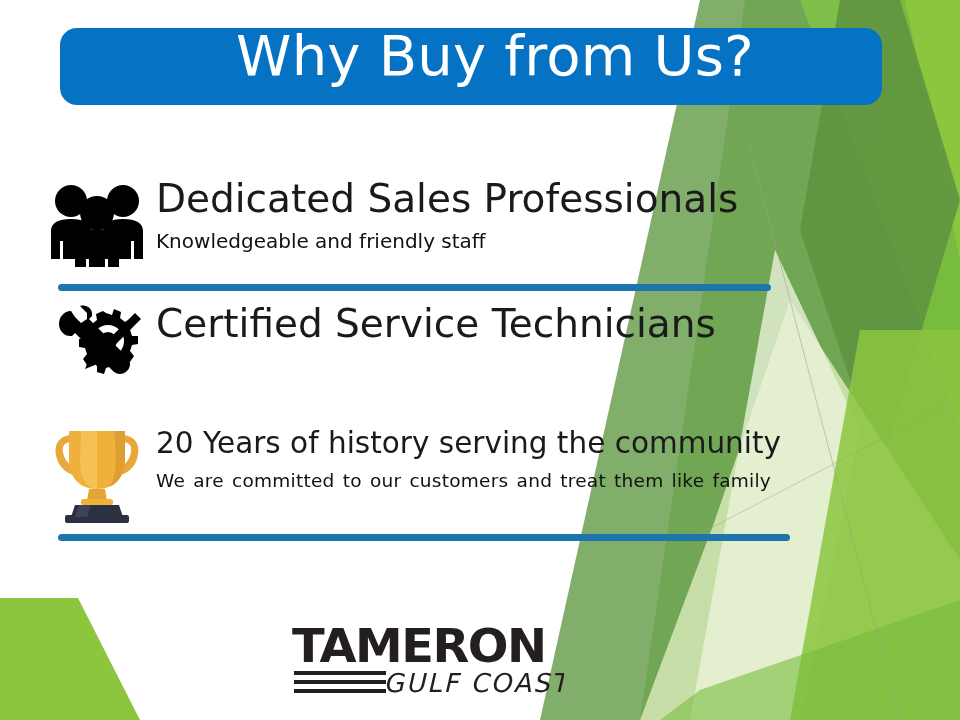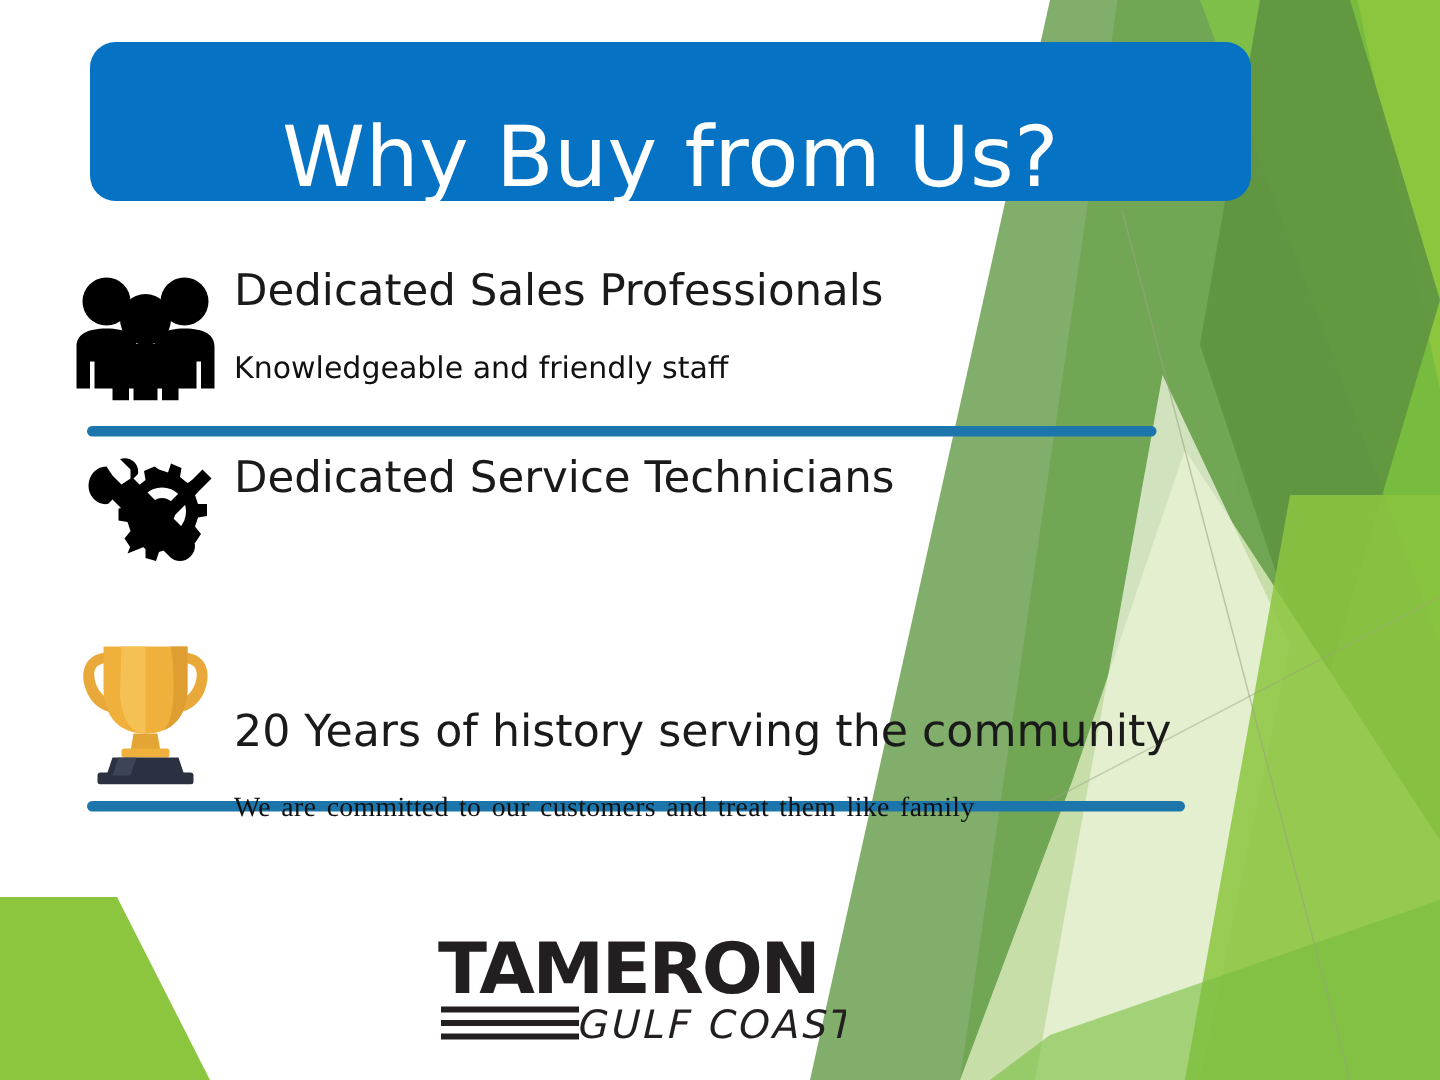--- a/index.html
+++ b/index.html
@@ -26,26 +26,27 @@
     height: 720px;
     pointer-events: none;
   }
 
   
   .title-banner {
     position: absolute;
     left: 60px;
     top: 28px;
     width: 774px;
-    height: 106px;
+    height: 77px;
     background: #0572C4;
     border-radius: 17px;
     display: flex;
-    align-items: flex-end;
+    align-items: flex-start;
     justify-content: center;
+    padding-left: 48px;
   }
   .title-text {
     color: #ffffff;
     font-size: 56px;
     font-weight: 400;
     letter-spacing: 0.2px;
     line-height: 1;
     white-space: nowrap;
     font-family: "DejaVu Sans", sans-serif;
   }
@@ -76,40 +77,39 @@
     height: 108px;
     display: flex;
     align-items: center;
     justify-content: center;
   }
   .row-texts {
     flex: 1 1 auto;
     padding-top: 8px;
   }
   .row-heading {
-    font-size: 29px;
+    font-size: 39px;
     color: #1a1a1a;
     line-height: 1.08;
     font-weight: 400;
     white-space: nowrap;
   }
   .row-sub {
     font-size: 20px;
     color: #111111;
     line-height: 1.15;
-    margin-top: 25px;
+    margin-top: 10px;
     font-weight: 400;
     white-space: nowrap;
   }
-  .row-3 .row-heading { font-size: 29.5px; margin-top: 44px; }
+  .row-3 .row-heading { font-size: 29.5px; }
   .row-3 .row-sub {
     font-size: 18.5px;
     letter-spacing: 0.25px;
     word-spacing: 2px;
-    font-family: Liberation Serif, serif;
   }
 
   
   .divider {
     position: absolute;
     left: 58px;
     height: 7px;
     background: #1C76AC;
     border-radius: 4px;
   }
@@ -191,21 +191,21 @@
 
               <path d="M84 8 L90 14 L44 60 L34 64 L38 54 Z"></path>
               <rect x="62" y="22" width="8" height="30" transform="rotate(45 66 37)" fill="#ffffff" opacity="0"></rect>
 
               <path d="M20 6 C13 6 8 12 8 19 C8 26 14 32 21 31 L24 28 L35 39 L62 66 C66 70 72 70 76 66 C80 62 80 56 76 52 L49 25 L38 14 L41 11 C42 4 36 -1 29 1 L36 8 L36 14 L30 18 L24 12 Z"></path>
               <path d="M12 14 L20 22" stroke="#ffffff" stroke-width="0"></path>
             </g>
           </svg>
         </div>
         <div class="row-texts">
-          <div class="row-heading">Dedicated Service Technicians</div>
+          <div class="row-heading">Certified Service Technicians</div>
         </div>
       </div>
       <div class="divider d2"></div>
     </div>
 
     <div class="row row-3">
       <div class="row-inner">
         <div class="row-icon">
           <svg class="icon-svg" width="92" height="98" viewBox="0 0 92 98" xmlns="http://www.w3.org/2000/svg">
             <g>

